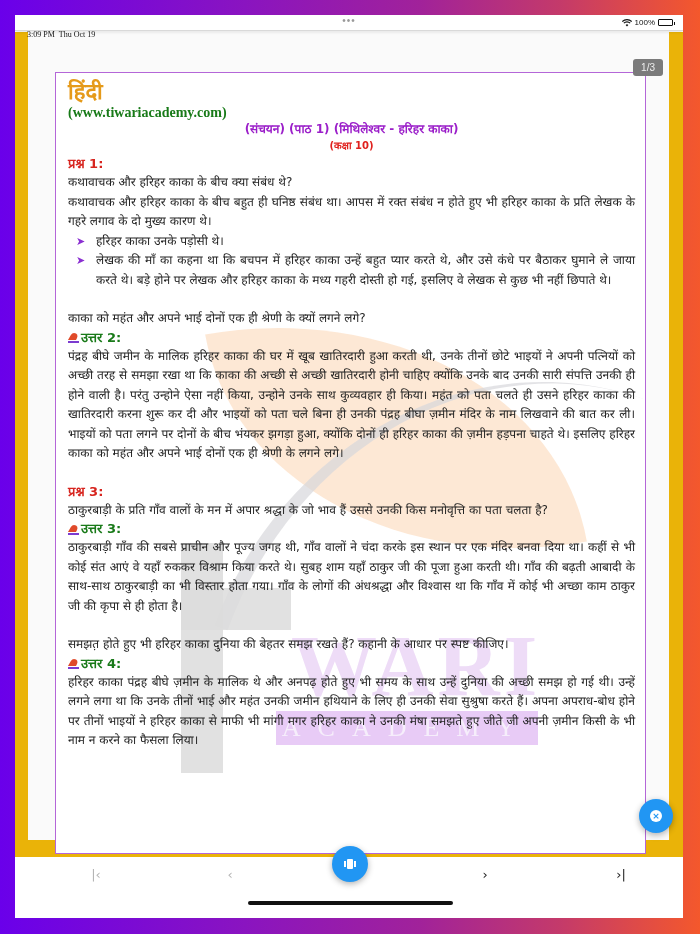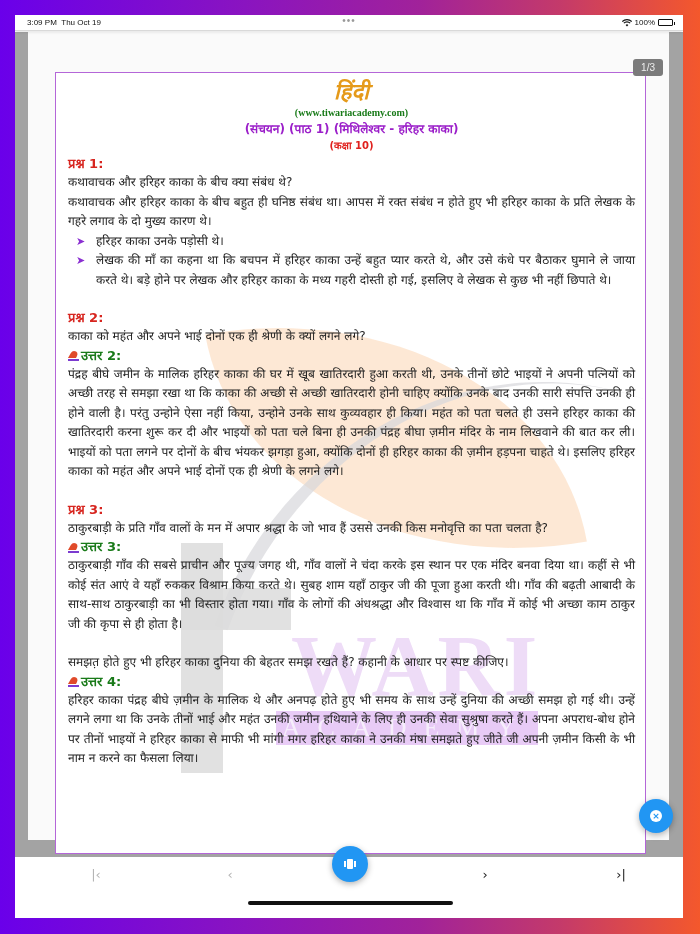--- a/index.html
+++ b/index.html
@@ -13,28 +13,28 @@
     position: absolute; left: 15px; top: 15px; width: 668px; height: 903px;
     background: #ffffff; overflow: hidden;
   }
   .statusbar {
     position: absolute; left: 0; top: 0; width: 100%; height: 16px;
     background: #ffffff; border-bottom: 1px solid #d9d9d9;
     box-shadow: 0 1px 3px rgba(0,0,0,0.12);
     font-family: "Liberation Sans", sans-serif; font-size: 8px; color: #111;
     z-index: 5;
   }
-  .sb-time { position: absolute; left: 12px; top: 3px; }
+  .sb-time { position: absolute; left: 12px; top: 15px; font-family: Liberation Serif, serif; }
   .sb-dots { position: absolute; left: 50%; transform: translateX(-50%); top: 0px; color: #999; font-size: 10px; letter-spacing: 1px; }
   .sb-right { position: absolute; right: 10px; top: 3px; display: flex; align-items: center; gap: 3px; }
   .battery { width: 15px; height: 7px; border: 1px solid #111; border-radius: 1px; position: relative; padding: 1px; }
   .battery-fill { width: 100%; height: 100%; background: #111; }
   .battery::after { content: ""; position: absolute; right: -3px; top: 1.5px; width: 1.5px; height: 3px; background: #111; }
 
-  .viewer { position: absolute; left: 0; top: 17px; width: 100%; height: 825px; background: #a3a3a3; }
+  .viewer { position: absolute; left: 0; top: 17px; width: 100%; height: 825px; background: #eab308; }
   .page-sheet {
     position: absolute; left: 13px; top: 0; width: 641px; height: 808px; background: #fafafa;
   }
   .page-counter {
     position: absolute; right: 20px; top: 27px; background: #7b7b7b; color: #eee;
     font-family: "Liberation Sans", sans-serif; font-size: 10px;
     padding: 3px 8px; border-radius: 3px; z-index: 4;
   }
   .frame {
     position: absolute; left: 40px; top: 40px; width: 591px; height: 782px;
@@ -54,22 +54,22 @@
   .wm-tbar { left: 125px; top: 515px; width: 110px; height: 42px; background: #dcdcdc; opacity: 0.85; }
   .wm-tiwari {
     left: 235px; top: 548px; width: 250px; height: 90px; color: #eedcf7;
     font-family: "Liberation Serif", serif; font-size: 86px; font-weight: bold; letter-spacing: 4px; line-height: 90px;
   }
   .wm-academy {
     left: 220px; top: 638px; width: 262px; height: 34px; background: #e8cbf6; color: #f6eefb;
     font-family: "Liberation Serif", serif; font-size: 26px; letter-spacing: 17px; text-align: center; line-height: 34px;
   }
   .content { position: relative; z-index: 2; padding: 6px 10px 0 12px; color: #1f1f1f; }
-  .title { text-align: center; color: #e59a1a; font-size: 22px; font-weight: bold; line-height: 26px; font-style: italic; }
-  .site { text-align: center; color: #187a18; font-family: "Liberation Serif", serif; font-weight: bold; font-size: 10px; line-height: 16px; }
+  .title { color: #e59a1a; font-size: 22px; font-weight: bold; line-height: 26px; }
+  .site { color: #187a18; font-family: "Liberation Serif", serif; font-weight: bold; font-size: 14px; line-height: 16px; }
   .chapter { text-align: center; color: #9b1fc9; font-weight: bold; font-size: 12px; line-height: 16px; }
   .class-label { text-align: center; color: #e0211e; font-weight: bold; font-size: 10px; line-height: 17px; margin-bottom: 1px; }
   .q-label { color: #d7251f; font-weight: bold; font-size: 13px; line-height: 18px; }
   .a-label { color: #197a19; font-weight: bold; font-size: 13px; line-height: 18px; display: flex; align-items: center; }
   .pen-icon {
     display: inline-block; width: 12px; height: 11px; margin-right: 1px; position: relative;
   }
   .pen-icon::before { content: ""; position: absolute; left: 2px; top: 1px; width: 8px; height: 7px; background: #e04a2a; transform: skewX(-30deg); border-radius: 2px 6px 0 0; }
   .pen-icon::after { content: ""; position: absolute; left: 0; bottom: 0; width: 11px; height: 2px; background: #7c3bd0; }
   .text { font-size: 12px; line-height: 19.5px; text-align: justify; }
@@ -138,21 +138,20 @@
           <div class="text">कथावाचक और हरिहर काका के बीच क्या संबंध थे?</div>
           <div class="text">कथावाचक और हरिहर काका के बीच बहुत ही घनिष्ठ संबंध था। आपस में रक्त संबंध न होते हुए भी हरिहर काका के प्रति लेखक के गहरे लगाव के दो मुख्य कारण थे।</div>
           <ul class="bullets">
             <li><span class="arrow">➤</span><span>हरिहर काका उनके पड़ोसी थे।</span></li>
             <li><span class="arrow">➤</span><span>लेखक की माँ का कहना था कि बचपन में हरिहर काका उन्हें बहुत प्यार करते थे, और उसे कंधे पर बैठाकर घुमाने ले जाया करते थे। बड़े होने पर लेखक और हरिहर काका के मध्य गहरी दोस्ती हो गई, इसलिए वे लेखक से कुछ भी नहीं छिपाते थे।</span></li>
           </ul>
         </div>
         <div class="section-gap"></div>
 
         <div>
-          <div class="q-label">प्रश्न 2:</div>
           <div class="text">काका को महंत और अपने भाई दोनों एक ही श्रेणी के क्यों लगने लगे?</div>
           <div class="a-label">
               <span class="pen-icon"></span>
               <span>उत्तर 2:</span>
             </div>
           <div class="text">पंद्रह बीघे जमीन के मालिक हरिहर काका की घर में खूब खातिरदारी हुआ करती थी, उनके तीनों छोटे भाइयों ने अपनी पत्नियों को अच्छी तरह  से समझा रखा था कि काका की अच्छी से अच्छी खातिरदारी होनी चाहिए क्योंकि उनके बाद उनकी सारी संपत्ति उनकी ही होने वाली है। परंतु उन्होने ऐसा नहीं किया, उन्होने उनके साथ कुव्यवहार ही किया। महंत को पता चलते ही उसने हरिहर काका की खातिरदारी करना शुरू कर दी और भाइयों को पता चले बिना ही उनकी पंद्रह बीघा ज़मीन मंदिर के नाम लिखवाने की बात कर ली। भाइयों को पता लगने पर दोनों के बीच भंयकर झगड़ा हुआ, क्योंकि दोनों ही हरिहर काका की ज़मीन हड़पना चाहते थे। इसलिए हरिहर काका को महंत और अपने भाई दोनों एक ही श्रेणी के लगने लगे।</div>
         </div>
         <div class="section-gap"></div>
 
         <div>

